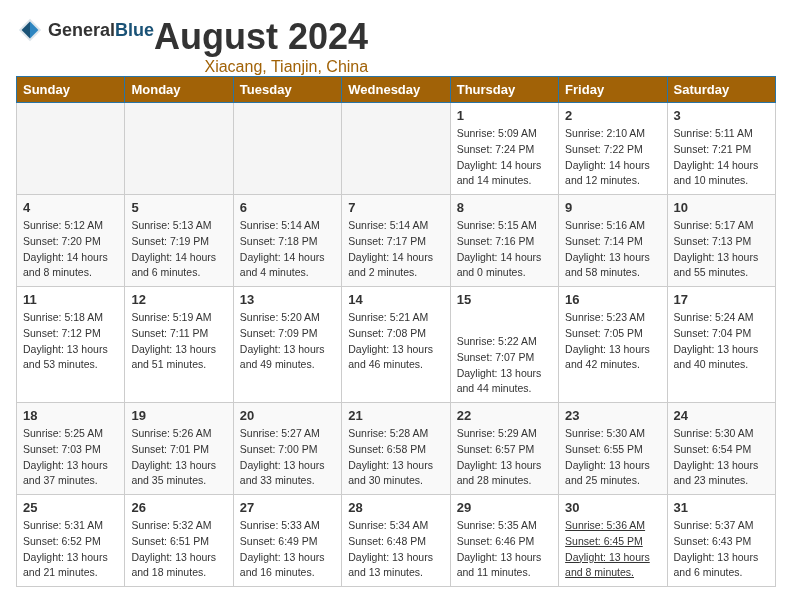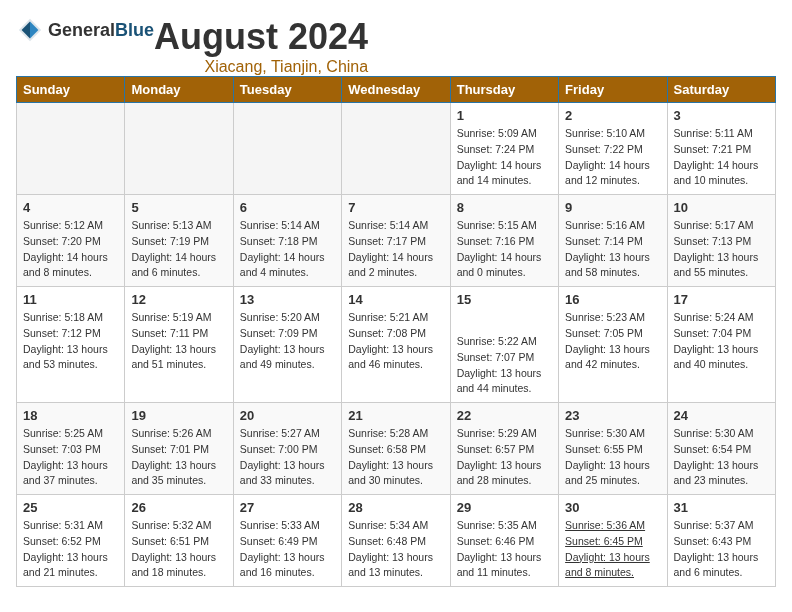--- a/index.html
+++ b/index.html
@@ -120,21 +120,21 @@
         <td class="empty"></td>
         <td class="empty"></td>
         <td>
           <span class="day-num">1</span>
           <div class="day-info" style="white-space: pre-line;">Sunrise: 5:09 AM
 Sunset: 7:24 PM
 Daylight: 14 hours and 14 minutes.</div>
         </td>
         <td>
           <span class="day-num">2</span>
-          <div class="day-info" style="white-space: pre-line;">Sunrise: 5:10 AM
+          <div class="day-info" style="white-space: pre-line;">Sunrise: 2:10 AM
 Sunset: 7:22 PM
 Daylight: 14 hours and 12 minutes.</div>
         </td>
         <td>
           <span class="day-num">3</span>
           <div class="day-info" style="white-space: pre-line;">Sunrise: 5:11 AM
 Sunset: 7:21 PM
 Daylight: 14 hours and 10 minutes.</div>
         </td>
       </tr>

